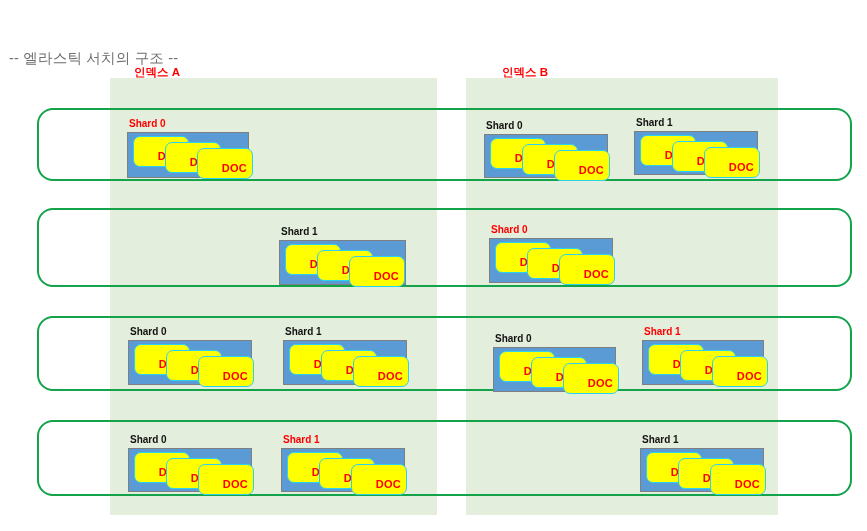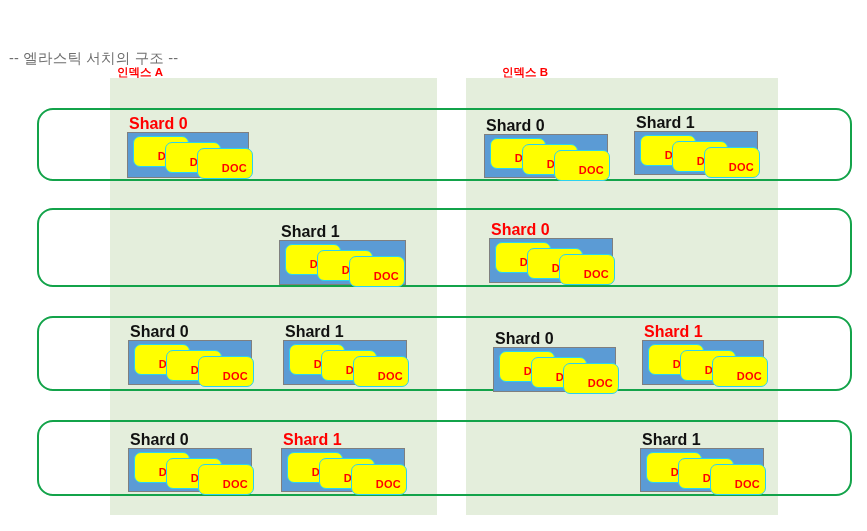--- a/index.html
+++ b/index.html
@@ -59,21 +59,21 @@
 
   
   .shard {
     position: absolute;
     box-sizing: border-box;
   }
   .shard-label {
     position: absolute;
     left: 2px;
     top: -15px;
-    font-size: 16px;
+    font-size: 10px;
     font-weight: bold;
     white-space: nowrap;
     line-height: 13px;
   }
   .shard-label.primary { color: #ff0000; }
   .shard-label.replica { color: #111111; }
 
   .shard-box {
     position: absolute;
     left: 0;
@@ -113,21 +113,21 @@
 <body>
 
 <div id="canvas">
 
   <div id="bands-layer">
       <div class="index-band" style="left: 110px; width: 327px;"></div>
       <div class="index-band" style="left: 466px; width: 312px;"></div>
     </div>
 
   <div id="index-labels-layer">
-      <div class="index-label" style="left: 117px; text-align: right;">인덱스 A</div>
+      <div class="index-label" style="left: 134px; text-align: right;">인덱스 A</div>
       <div class="index-label" style="left: 502px;">인덱스 B</div>
     </div>
 
   <div id="nodes-layer">
       <div class="node-row" style="top: 108px; height: 73px;"></div>
       <div class="node-row" style="top: 208px; height: 79px;"></div>
       <div class="node-row" style="top: 316px; height: 75px;"></div>
       <div class="node-row" style="top: 420px; height: 76px;"></div>
     </div>
 

